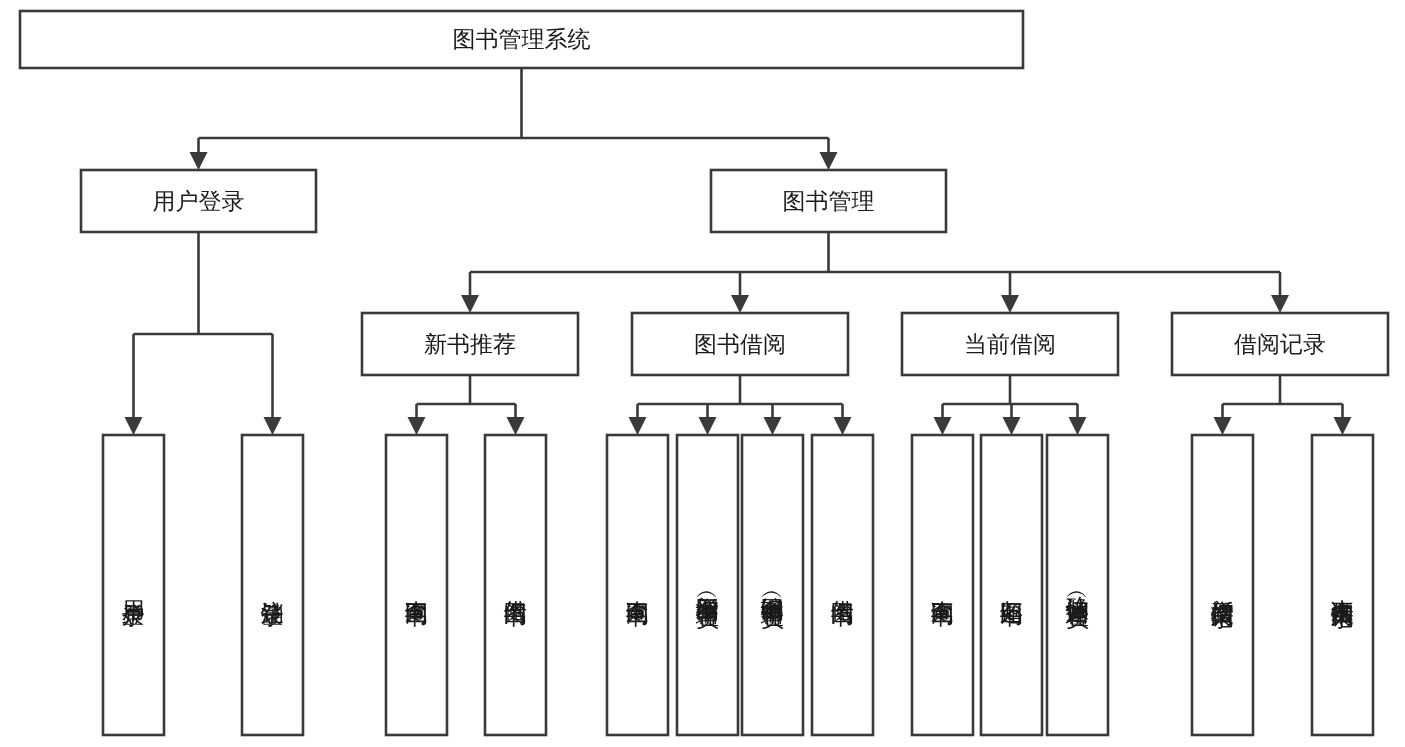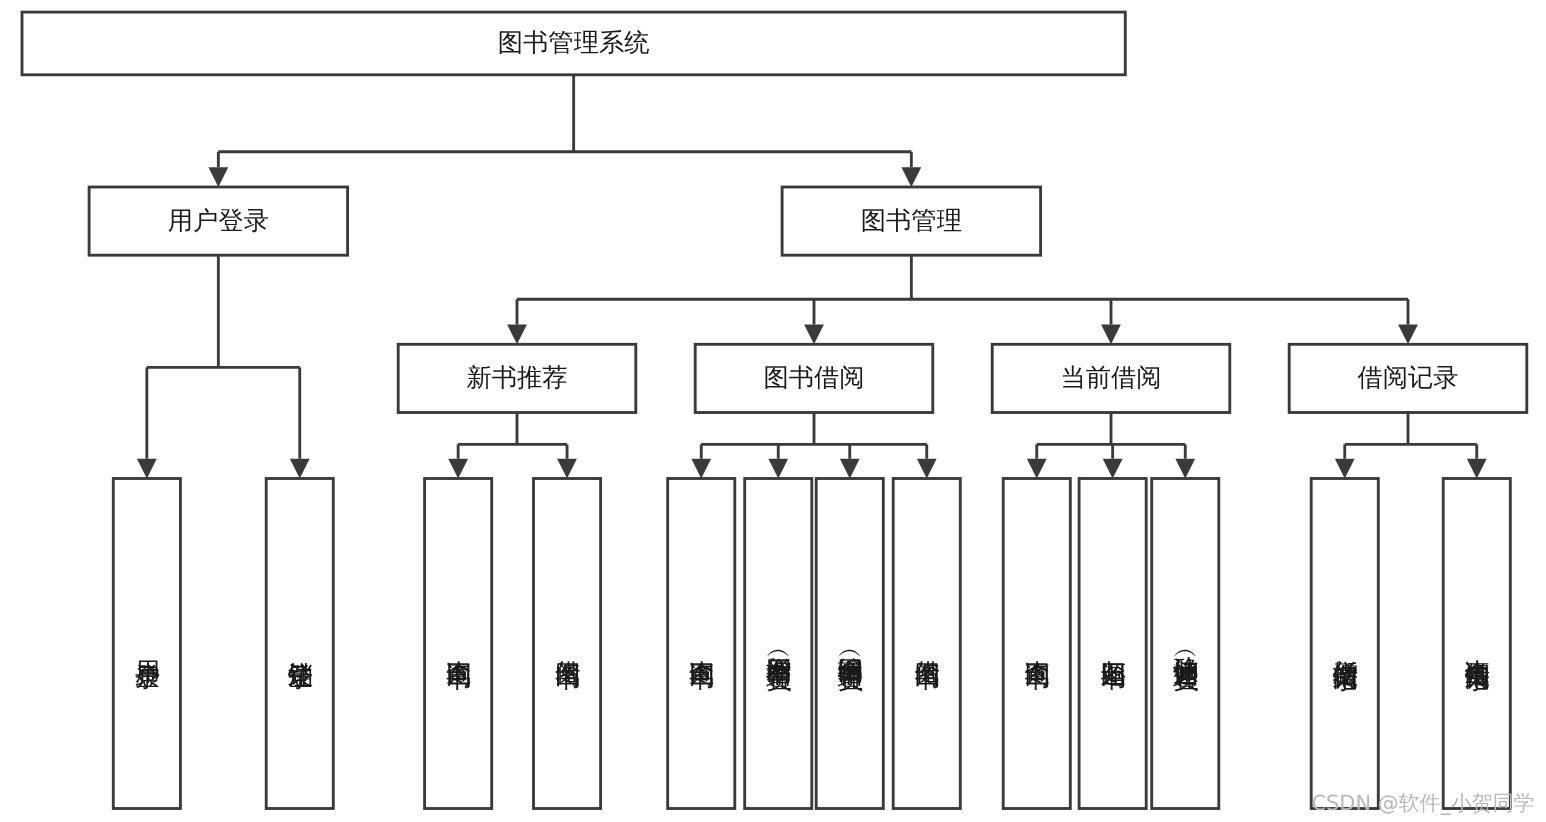--- a/index.html
+++ b/index.html
@@ -202,14 +202,13 @@
       <div class="vlabel" style="left: 607px; top: 443px; width: 61px; height: 284px; display: flex; align-items: center; justify-content: center;">查询图书</div>
       <div class="vlabel" style="left: 677px; top: 443px; width: 61px; height: 284px; display: flex; align-items: center; justify-content: center;">新增图书（管理员）</div>
       <div class="vlabel" style="left: 742px; top: 443px; width: 61px; height: 284px; display: flex; align-items: center; justify-content: center;">编辑图书（管理员）</div>
       <div class="vlabel" style="left: 812px; top: 443px; width: 61px; height: 284px; display: flex; align-items: center; justify-content: center;">借阅图书</div>
       <div class="vlabel" style="left: 912px; top: 443px; width: 61px; height: 284px; display: flex; align-items: center; justify-content: center;">查询图书</div>
       <div class="vlabel" style="left: 981px; top: 443px; width: 61px; height: 284px; display: flex; align-items: center; justify-content: center;">归还图书</div>
       <div class="vlabel" style="left: 1047px; top: 443px; width: 61px; height: 284px; display: flex; align-items: center; justify-content: center;">确认归还（管理员）</div>
       <div class="vlabel" style="left: 1192px; top: 443px; width: 61px; height: 284px; display: flex; align-items: center; justify-content: center;">新增借阅记录</div>
       <div class="vlabel" style="left: 1312px; top: 443px; width: 61px; height: 284px; display: flex; align-items: center; justify-content: center;">查询借阅记录</div>
     </div>
-  <div id="watermark">CSDN @软件_小贺同学</div>
 </div>
 
 </body></html>

